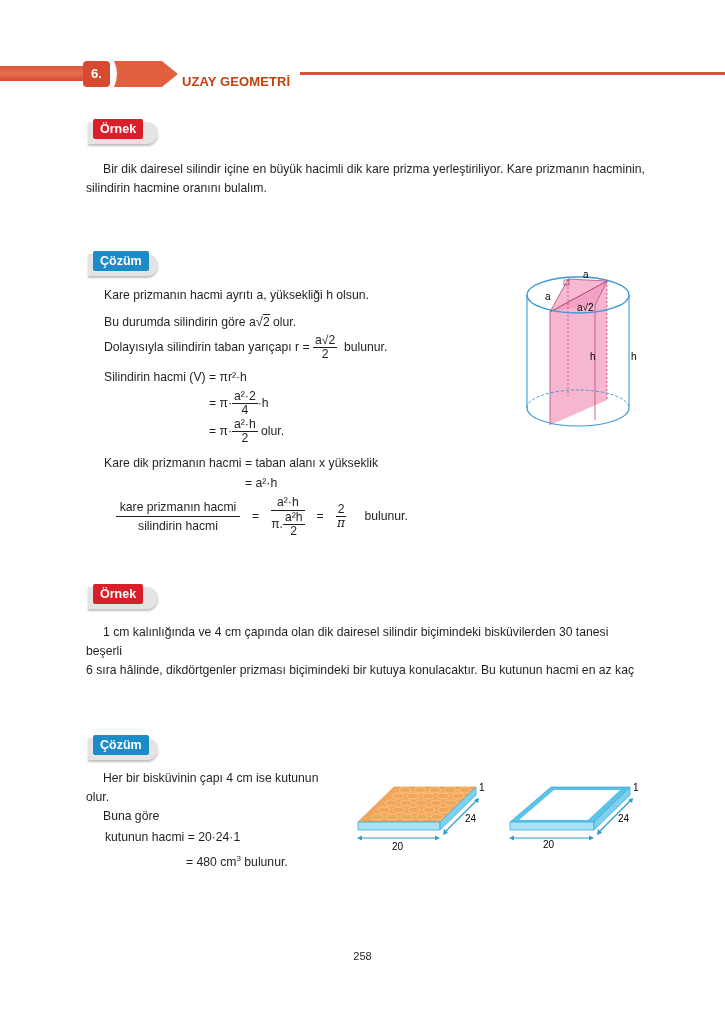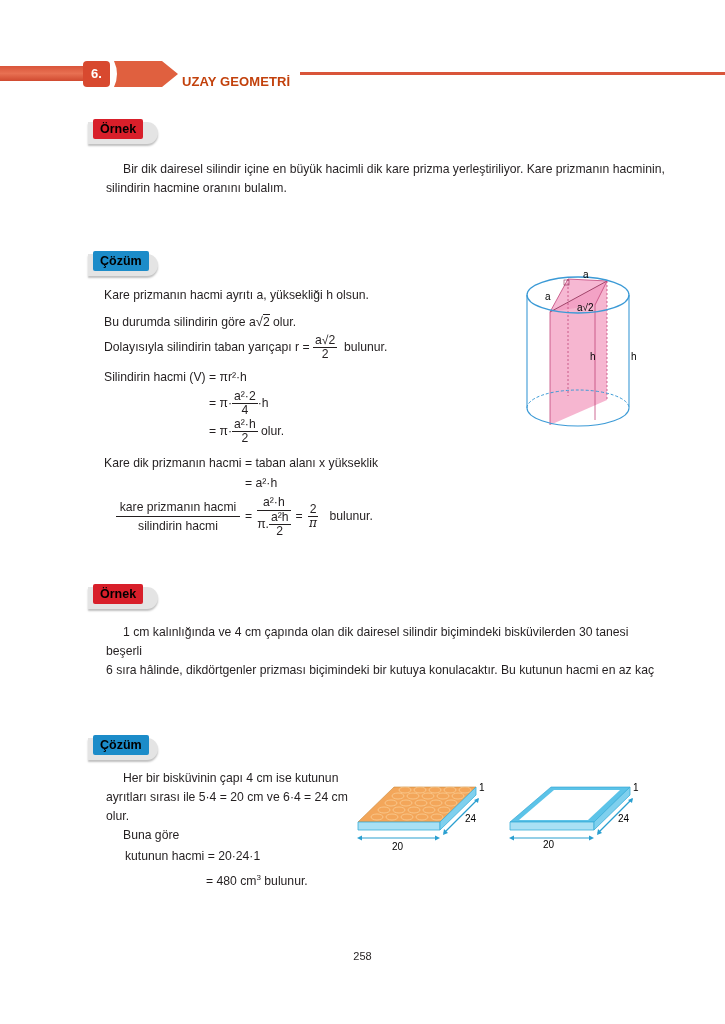--- a/index.html
+++ b/index.html
@@ -6,25 +6,25 @@
   body{width:725px;height:1024px;position:relative;overflow:hidden;font-family:"Liberation Sans",sans-serif;color:#231f20;font-size:12.2px;}
   .abs{position:absolute;}
   
   .hdr-bar{left:0;top:66px;width:88px;height:15px;background:linear-gradient(#d9553a,#e87052 50%,#d04a30);}
   .hdr-num{left:83px;top:61px;width:27px;height:26px;background:#d8492f;border-radius:4px;color:#fff;font-weight:bold;font-size:13px;text-align:center;line-height:25px;}
   .hdr-arrow{left:112px;top:61px;width:66px;height:26px;}
   .hdr-title{left:182px;top:74px;color:#c2410c;font-weight:bold;font-size:13px;letter-spacing:0.1px;}
   .hdr-line{left:300px;top:72px;width:425px;height:2.5px;background:#d9553a;}
   
   .badge-wrap{width:70px;height:22px;background:#e4e4e4;border-radius:0 11px 11px 0;box-shadow:0 2px 2px rgba(0,0,0,0.25);}
-  .badge{position:absolute;left:5px;top:-3px;padding:0 7px;height:20px;line-height:20px;color:#000000;font-weight:bold;font-size:12.5px;border-radius:2px;}
+  .badge{position:absolute;left:5px;top:-3px;padding:0 7px;height:20px;line-height:20px;color:#ffffff;font-weight:bold;font-size:12.5px;border-radius:2px;}
   .badge.red{background:#d81f2a;}
   .badge.blue{background:#1c8cc9;}
   p{margin:0;}
-  .txt{line-height:19px;margin-left:20px;}
+  .txt{line-height:19px;}
   .frac{display:inline-block;vertical-align:middle;text-align:center;}
   .frac .num{display:block;border-bottom:1px solid #231f20;padding:0 2px;line-height:13px;}
   .frac .den{display:block;line-height:13px;}
   sup{font-size:8px;vertical-align:5px;}
   .pi{font-family:"DejaVu Serif",serif;font-style:italic;}
   .pagenum{left:0;width:725px;top:950px;text-align:center;font-size:11px;}
 </style>
 </head>
 <body>
 
@@ -61,21 +61,21 @@
   <span>Silindirin hacmi (V) =</span> <span>πr²·h</span>
 </div>
 <div class="abs" style="left:209px;top:390px;">
   <span>= π·</span><span class="frac"><span class="num">a²·2</span><span class="den">4</span></span><span>·h</span>
 </div>
 <div class="abs" style="left:209px;top:418px;">
   <span>= π·</span><span class="frac"><span class="num">a²·h</span><span class="den">2</span></span>&nbsp;<span>olur.</span>
 </div>
 <div class="abs" style="left:104px;top:456px;">Kare dik prizmanın hacmi = taban alanı x yükseklik</div>
 <div class="abs" style="left:245px;top:476px;">= a²·h</div>
-<div class="abs" style="left:116px;top:494px;display:flex;align-items:center;gap:5px;">
+<div class="abs" style="left:116px;top:494px;display:flex;align-items:center;gap:12px;">
   <span class="frac" style="width:124px;">
       <span class="num" style="line-height:18px;">kare prizmanın hacmi</span>
       <span class="den" style="line-height:18px;">silindirin hacmi</span>
     </span>
   <span>=</span>
   <span class="frac">
       <span class="num" style="line-height:16px;">a²·h</span>
       <span class="den"><span>π.</span><span class="frac"><span class="num">a²h</span><span class="den">2</span></span></span>
     </span>
   <span>=</span>
@@ -116,21 +116,20 @@
 <div class="abs txt" style="left:86px;top:623px;width:560px;">
   <p style="text-indent:17px;">1 cm kalınlığında ve 4 cm çapında olan dik dairesel silindir biçimindeki bisküvilerden 30 tanesi beşerli</p>
   <p>6 sıra hâlinde, dikdörtgenler prizması biçimindeki bir kutuya konulacaktır. Bu kutunun hacmi en az kaç</p>
 </div>
 
 <div class="abs badge-wrap" style="left:88px;top:738px;">
   <span class="badge blue">Çözüm</span>
 </div>
 <div class="abs txt" style="left:86px;top:769px;width:260px;">
   <p style="text-indent:17px;">Her bir bisküvinin çapı 4 cm ise kutunun</p>
-  <p>ayrıtları sırası ile 5·4 = 20 cm ve 6·4 = 24 cm</p>
   <p>olur.</p>
   <p style="padding-left:17px;">Buna göre</p>
   <p style="padding-left:19px;margin-top:2px;">kutunun hacmi = 20·24·1</p>
   <p style="padding-left:100px;margin-top:2px;"><span>= 480 cm</span><sup>3</sup><span> bulunur.</span></p>
 </div>
 
 <svg class="abs" style="left:352px;top:780px;" width="140" height="75" viewBox="0 0 140 75">
   <polygon points="6,42 88,42 124,7 42,7" fill="#f3a65a" stroke="#c98a3a" stroke-width="0.6"></polygon>
   <g fill="none" stroke="#fbd39c" stroke-width="0.7">
     <ellipse cx="25" cy="37" rx="6" ry="3"></ellipse>

